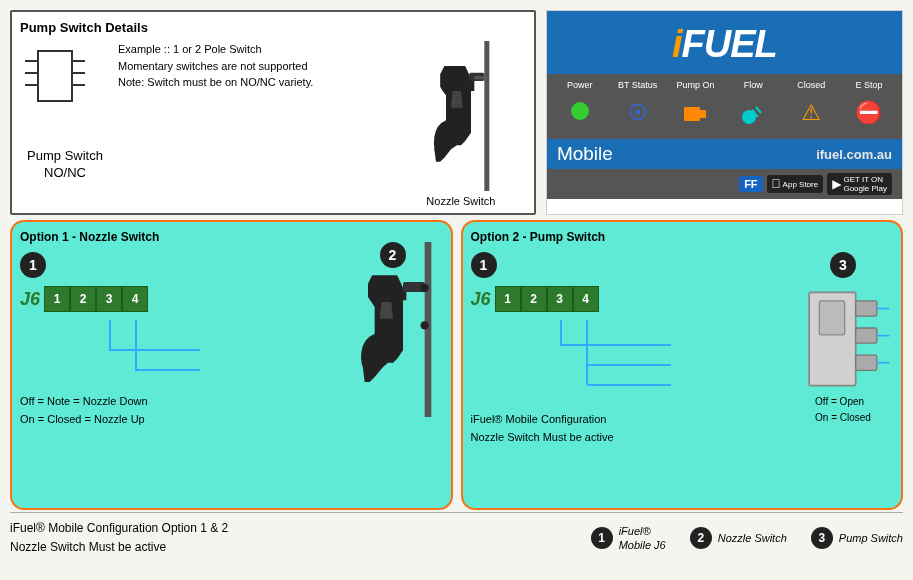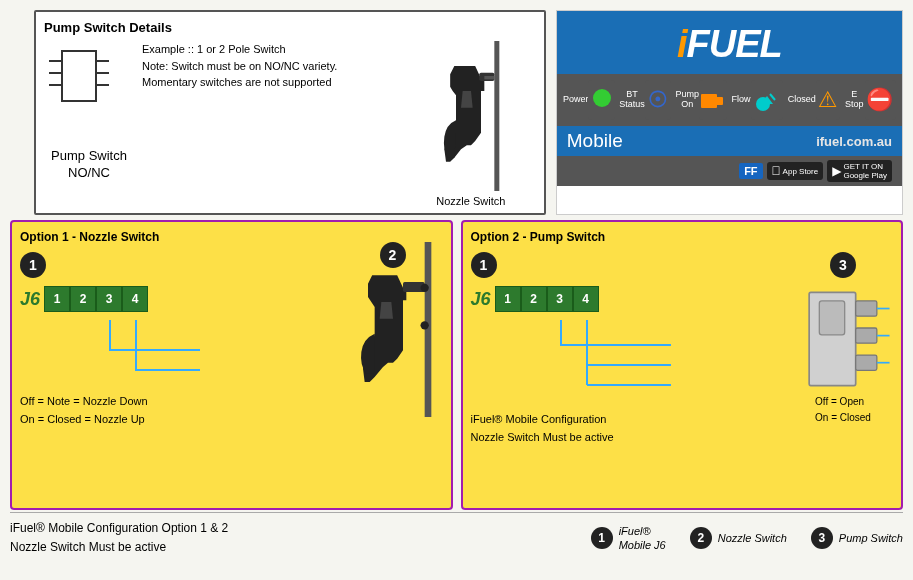--- a/index.html
+++ b/index.html
@@ -11,21 +11,20 @@
       font-size: 12px;
       overflow: hidden;
       position: relative;
     }
 
     
     .top-section {
       display: flex;
       width: 100%;
       height: 220px;
-      padding-left: 24px;
     }
 
     
     .pump-switch-details {
       width: 530px;
       border: 2px solid #555;
       margin: 10px 5px 5px 10px;
       padding: 8px;
       background: #fff;
       position: relative;
@@ -109,20 +108,21 @@
     .ifuel-indicators {
       background: #555;
       display: flex;
       justify-content: space-around;
       align-items: center;
       padding: 6px 4px;
     }
 
     .indicator-item {
       display: flex;
+      flex-direction: column;
       align-items: center;
       width: 52px;
     }
 
     .indicator-label {
       color: #fff;
       font-size: 9px;
       margin-bottom: 3px;
       text-align: center;
     }
@@ -183,25 +183,25 @@
     
     .bottom-section {
       display: flex;
       height: 290px;
       margin: 0 10px;
       gap: 8px;
     }
 
     .option-panel {
       flex: 1;
-      border: 2px solid #a21caf;
-      background: #fde047;
+      border: 2px solid #f97316;
+      background: #5eead4;
       padding: 8px;
       position: relative;
-      border-radius: 4px;
+      border-radius: 14px;
     }
 
     .option-title {
       font-size: 12px;
       font-weight: bold;
       margin-bottom: 8px;
     }
 
     
     .num-circle {
@@ -309,22 +309,22 @@
           <line x1="52" y1="44" x2="65" y2="44" stroke="#333" stroke-width="2"></line>
         </svg>
         <div class="switch-label">
           <span>Pump
 Switch
 NO/NC</span>
         </div>
       </div>
       <div class="pump-details-text">
         <div>Example :: 1 or 2 Pole Switch</div>
+        <div>Momentary switches are not supported</div>
         <div>Note: Switch must be on NO/NC variety.</div>
-        <div>Momentary switches are not supported</div>
       </div>
       <div class="nozzle-area">
 
         <svg width="80" height="150" viewBox="0 0 80 180">
 
           <rect x="68" y="0" width="6" height="180" fill="#555"></rect>
 
           <path d="M20,30 L45,30 L52,45 L56,45 L56,60 L52,60 L52,110 L45,120 L40,125 L35,125 L28,130 L20,140 L15,145 L10,145 L8,130 L12,120 L18,110 L22,95 L22,65 L18,60 L15,55 L15,40 Z" fill="#222"></path>
 
           <path d="M22,95 Q10,100 8,115 Q6,130 12,140 L20,140 L22,110" fill="#222"></path>

